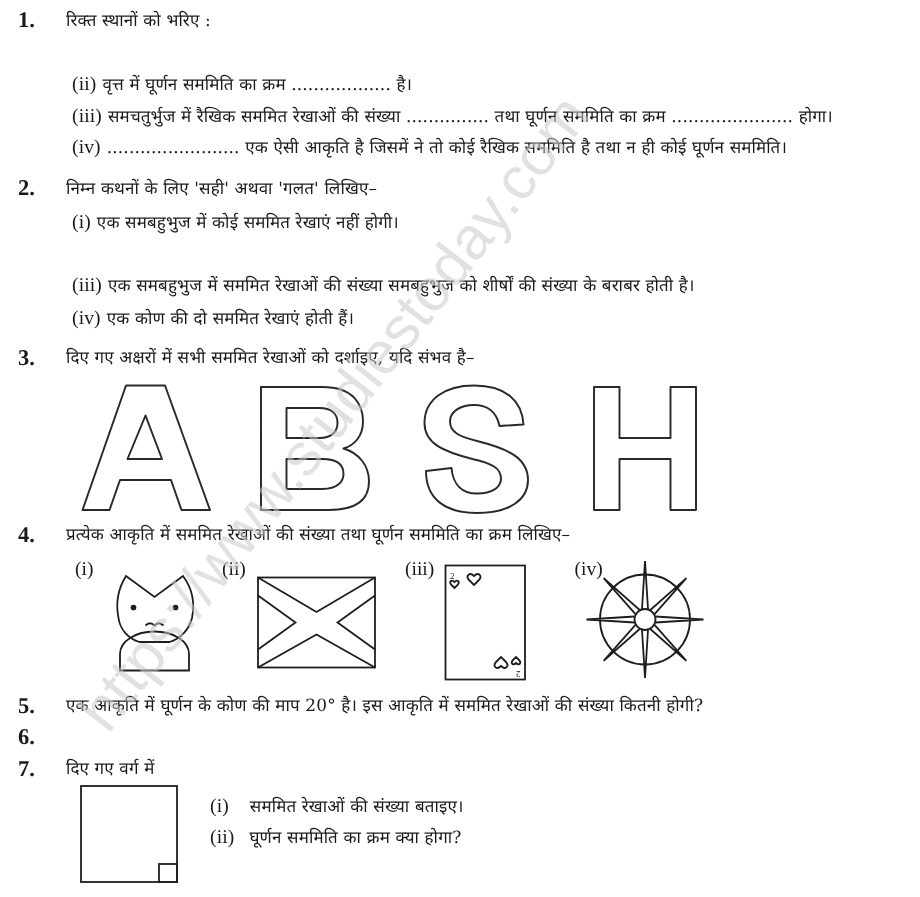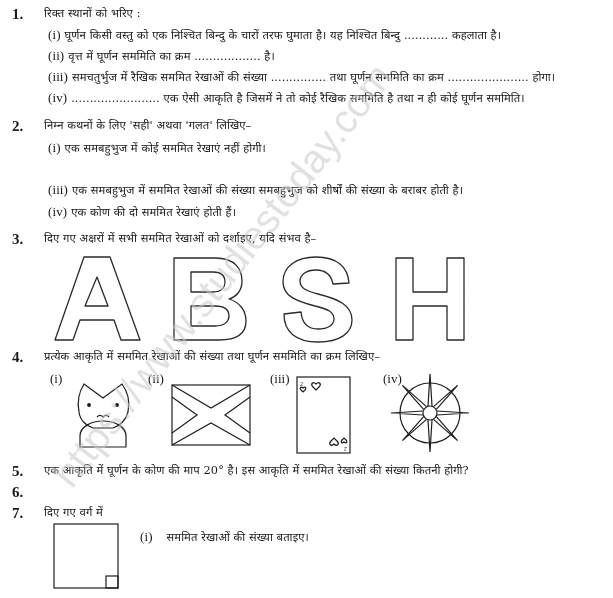--- a/index.html
+++ b/index.html
@@ -16,21 +16,20 @@
   svg { position: absolute; overflow: visible; }
   .wm { position: absolute; left: 0; top: 0; width: 613px; height: 598px; pointer-events: none; }
 </style>
 </head>
 <body>
 
 <div class="page">
 
   <div class="num" style="top:5px">1.</div>
   <div class="line" style="top:5px">रिक्त स्थानों को भरिए :</div>
-  <div class="line sub" style="top:26px"><span class="lbl">(i)</span><span>घूर्णन किसी वस्तु को एक निश्चित बिन्दु के चारों तरफ घुमाता है। यह निश्चित बिन्दु ............ कहलाता है।</span></div>
   <div class="line sub" style="top:47px"><span class="lbl">(ii)</span><span>वृत्त में घूर्णन सममिति का क्रम .................. है।</span></div>
   <div class="line sub" style="top:68px"><span class="lbl">(iii)</span><span>समचतुर्भुज में रैखिक सममित रेखाओं की संख्या ............... तथा घूर्णन सममिति का क्रम ...................... होगा।</span></div>
   <div class="line sub" style="top:89px"><span class="lbl">(iv)</span><span>........................ एक ऐसी आकृति है जिसमें ने तो कोई रैखिक सममिति है तथा न ही कोई घूर्णन सममिति।</span></div>
 
   <div class="num" style="top:117px">2.</div>
   <div class="line" style="top:117px">निम्न कथनों के लिए 'सही' अथवा 'गलत' लिखिए–</div>
   <div class="line sub" style="top:139px"><span class="lbl">(i)</span><span>एक समबहुभुज में कोई सममित रेखाएं नहीं होगी।</span></div>
   <div class="line sub" style="top:181px"><span class="lbl">(iii)</span><span>एक समबहुभुज में सममित रेखाओं की संख्या समबहुभुज को शीर्षों की संख्या के बराबर होती है।</span></div>
   <div class="line sub" style="top:203px"><span class="lbl">(iv)</span><span>एक कोण की दो सममित रेखाएं होती हैं।</span></div>
 
@@ -106,17 +105,18 @@
   <div class="line" style="top:504px">दिए गए वर्ग में</div>
 
   <svg style="left:0;top:0" width="613" height="598">
     <g fill="none" stroke="#1e1e1e" stroke-width="1.2">
       <rect x="54" y="524" width="64" height="64"></rect>
       <rect x="106" y="576" width="12" height="12"></rect>
     </g>
   </svg>
 
   <div class="line" style="left:140px;top:528px"><span class="lbl" style="margin-right:14px">(i)</span><span>सममित रेखाओं की संख्या बताइए।</span></div>
+  <div class="line" style="left:140px;top:549px"><span class="lbl" style="margin-right:10px">(ii)</span><span>घूर्णन सममिति का क्रम क्या होगा?</span></div>
 
   <svg class="wm" width="613" height="598">
     <text x="0" y="0" transform="translate(72,490) rotate(-52)" font-family="Liberation Sans, sans-serif" font-size="40" fill="#c8c8c8" fill-opacity="0.55">https://www.studiestoday.com</text>
   </svg>
 </div>
 
 </body></html>

